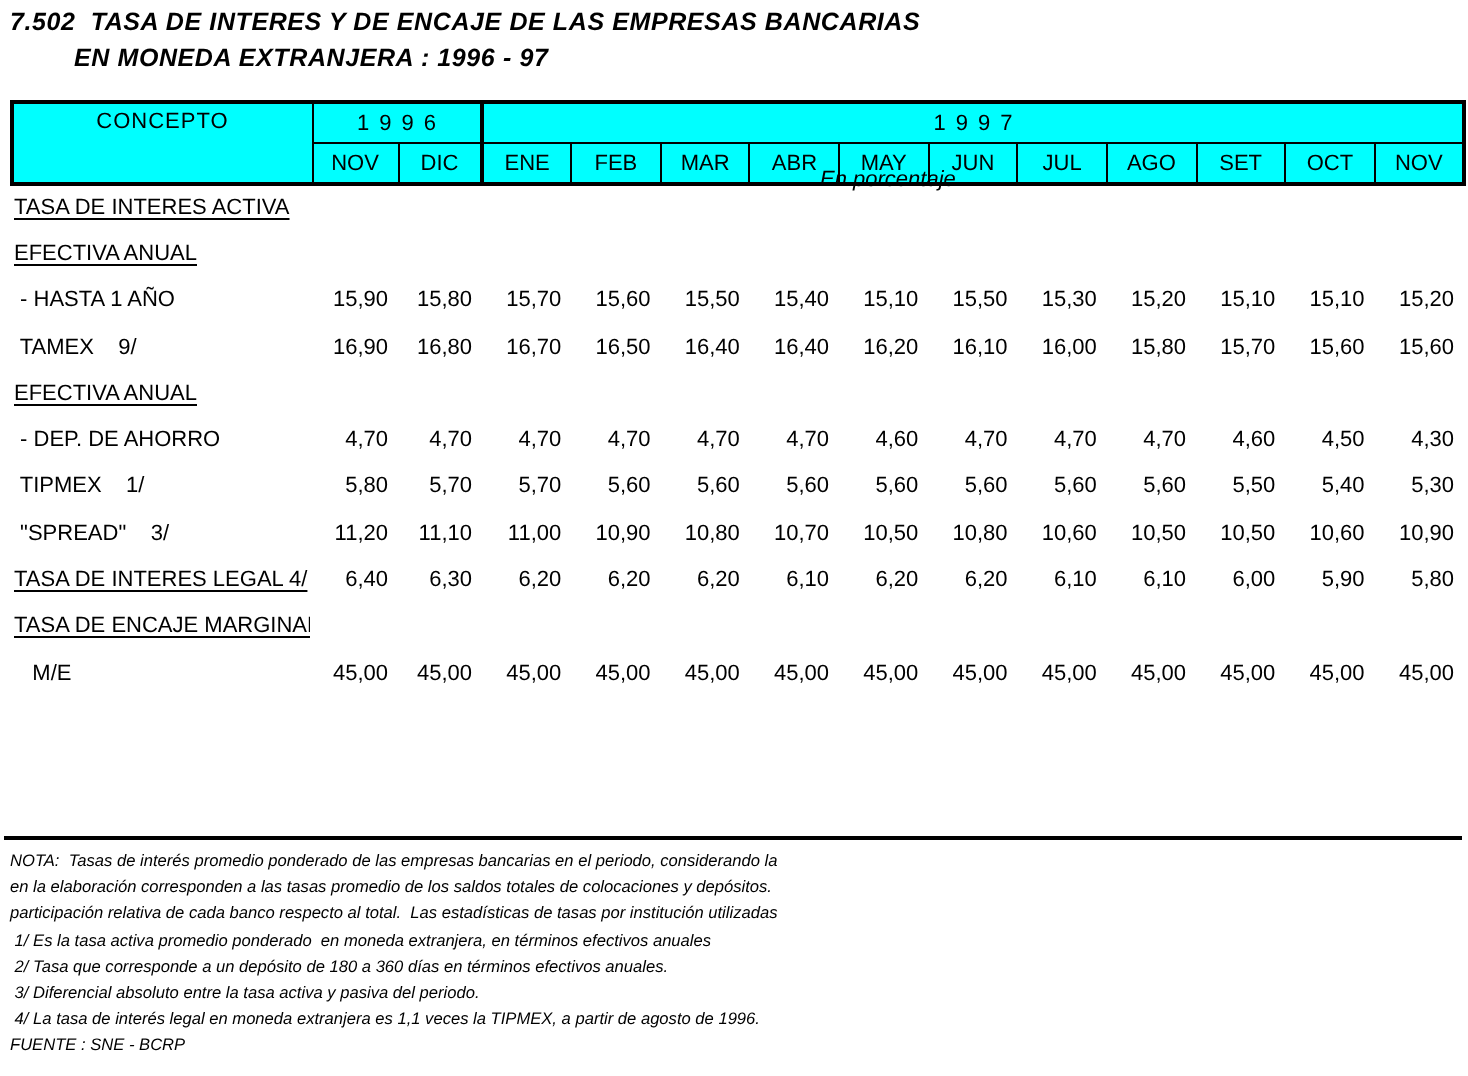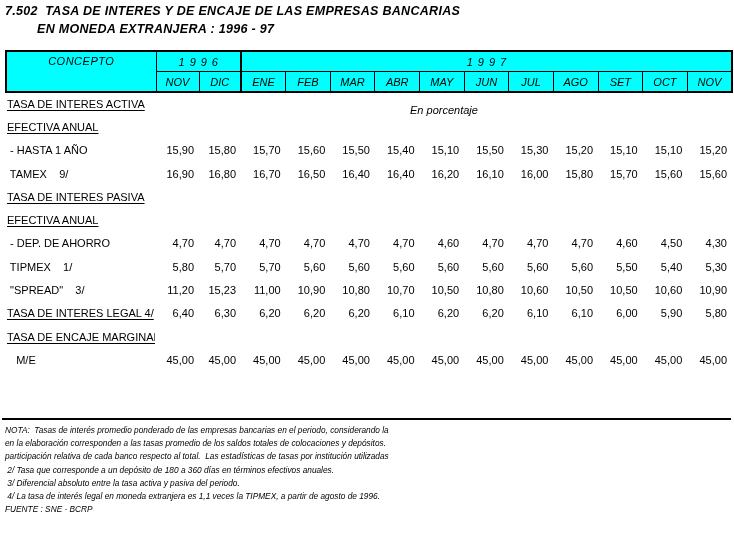--- a/index.html
+++ b/index.html
@@ -11,33 +11,33 @@
     font-size:12.5px; letter-spacing:.3px; white-space:pre; }
   .title-1 { left:5px; top:4px; }
   .title-2 { left:37px; top:22px; }
 
   table { border-collapse:collapse; table-layout:fixed; }
   .hdr-table { position:absolute; left:5px; top:50px; width:726px;
     border:2px solid #000; }
   .hdr-table th {
     background: var(--header-bg, #00ffff);
     border:1px solid #000; font-weight:normal; font-size:11px;
-    height:19px; padding:0; text-align:center; overflow:hidden;font-style:italic;
+    height:19px; padding:0; text-align:center; overflow:hidden;
   }
   .hdr-table th.concept { vertical-align:top; padding-top:3px; letter-spacing:.5px; }
   .hdr-table th.gs { border-left:2px solid #000;margin-top:32px; }
   .year { letter-spacing:5px; padding-left:5px; }
 
   .body-table { position:absolute; left:5px; top:92px; width:726px; font-size:11px; }
   .body-table td { height:23.3px; padding:0; vertical-align:middle; overflow:hidden; }
   td.lbl { white-space:pre; padding-left:2px; }
   td.val { text-align:right; padding-right:4px; }
   .u { text-decoration:underline; text-underline-offset:2px; }
 
-  .unit-note { position:absolute; left:410px; top:104px; font-style:italic; font-size:11px; }
+  .unit-note { position:absolute; left:410px; top:84px; font-style:italic; font-size:11px; }
   .hrule { position:absolute; left:2px; top:418px; width:729px; height:2px; background:#000; }
 
   .notes { position:absolute; left:5px; top:424px; font-style:italic;
     font-size:8.3px; line-height:13.2px; }
   .note-line { white-space:pre; }
 </style>
 </head>
 <body>
 
 <div class="page">
@@ -120,24 +120,20 @@
           <td class="val">16,40</td>
           <td class="val">16,20</td>
           <td class="val">16,10</td>
           <td class="val">16,00</td>
           <td class="val">15,80</td>
           <td class="val">15,70</td>
           <td class="val">15,60</td>
           <td class="val">15,60</td>
         </tr>
         <tr>
-          <td class="lbl"><span class="u">TASA DE INTERES PASIVA</span></td>
-          <td colspan="13"></td>
-        </tr>
-        <tr>
           <td class="lbl"><span class="u">EFECTIVA ANUAL</span></td>
           <td colspan="13"></td>
         </tr>
         <tr>
           <td class="lbl"><span> - DEP. DE AHORRO</span></td>
           <td class="val">4,70</td>
           <td class="val">4,70</td>
           <td class="val">4,70</td>
           <td class="val">4,70</td>
           <td class="val">4,70</td>
@@ -162,21 +158,21 @@
           <td class="val">5,60</td>
           <td class="val">5,60</td>
           <td class="val">5,60</td>
           <td class="val">5,50</td>
           <td class="val">5,40</td>
           <td class="val">5,30</td>
         </tr>
         <tr>
           <td class="lbl"><span> "SPREAD"    3/</span></td>
           <td class="val">11,20</td>
-          <td class="val">15,23</td>
+          <td class="val">11,10</td>
           <td class="val">11,00</td>
           <td class="val">10,90</td>
           <td class="val">10,80</td>
           <td class="val">10,70</td>
           <td class="val">10,50</td>
           <td class="val">10,80</td>
           <td class="val">10,60</td>
           <td class="val">10,50</td>
           <td class="val">10,50</td>
           <td class="val">10,60</td>
@@ -220,19 +216,20 @@
         </tr>
       </tbody>
   </table>
 
   <div class="hrule"></div>
 
   <div class="notes">
       <div class="note-line">NOTA:  Tasas de interés promedio ponderado de las empresas bancarias en el periodo, considerando la</div>
       <div class="note-line">en la elaboración corresponden a las tasas promedio de los saldos totales de colocaciones y depósitos.</div>
       <div class="note-line">participación relativa de cada banco respecto al total.  Las estadísticas de tasas por institución utilizadas</div>
+      <div class="note-line"> 1/ Es la tasa activa promedio ponderado  en moneda extranjera, en términos efectivos anuales</div>
       <div class="note-line"> 2/ Tasa que corresponde a un depósito de 180 a 360 días en términos efectivos anuales.</div>
       <div class="note-line"> 3/ Diferencial absoluto entre la tasa activa y pasiva del periodo.</div>
       <div class="note-line"> 4/ La tasa de interés legal en moneda extranjera es 1,1 veces la TIPMEX, a partir de agosto de 1996.</div>
       <div class="note-line">FUENTE : SNE - BCRP</div>
     </div>
 
 </div>
 
 </body></html>

